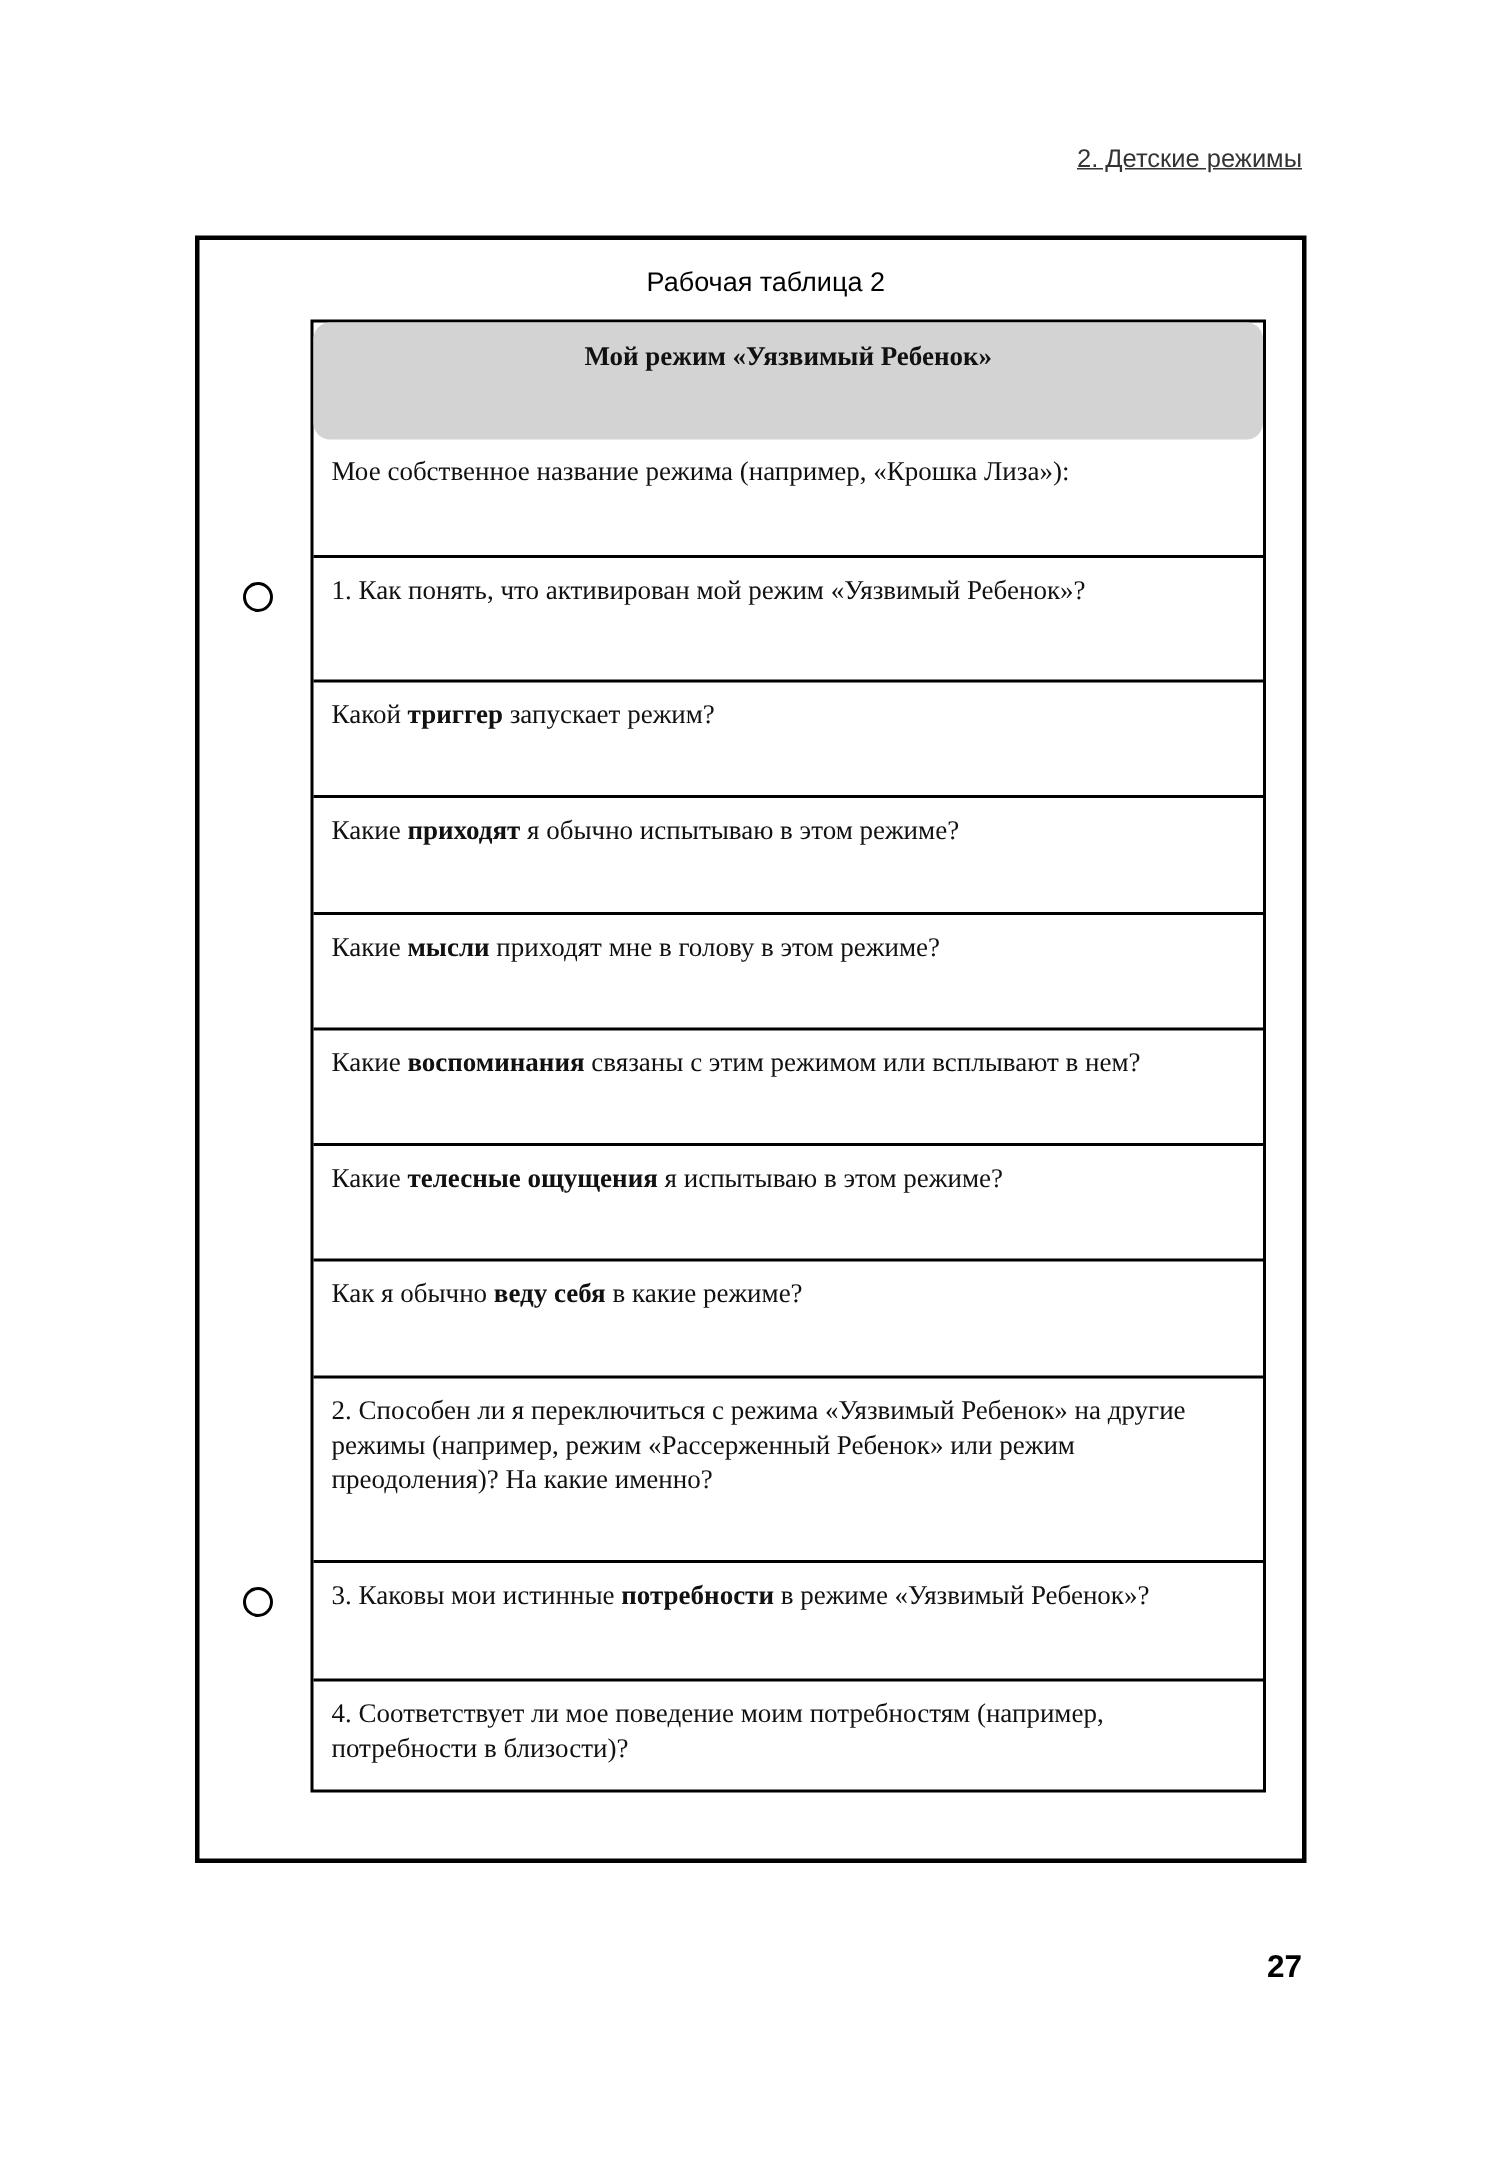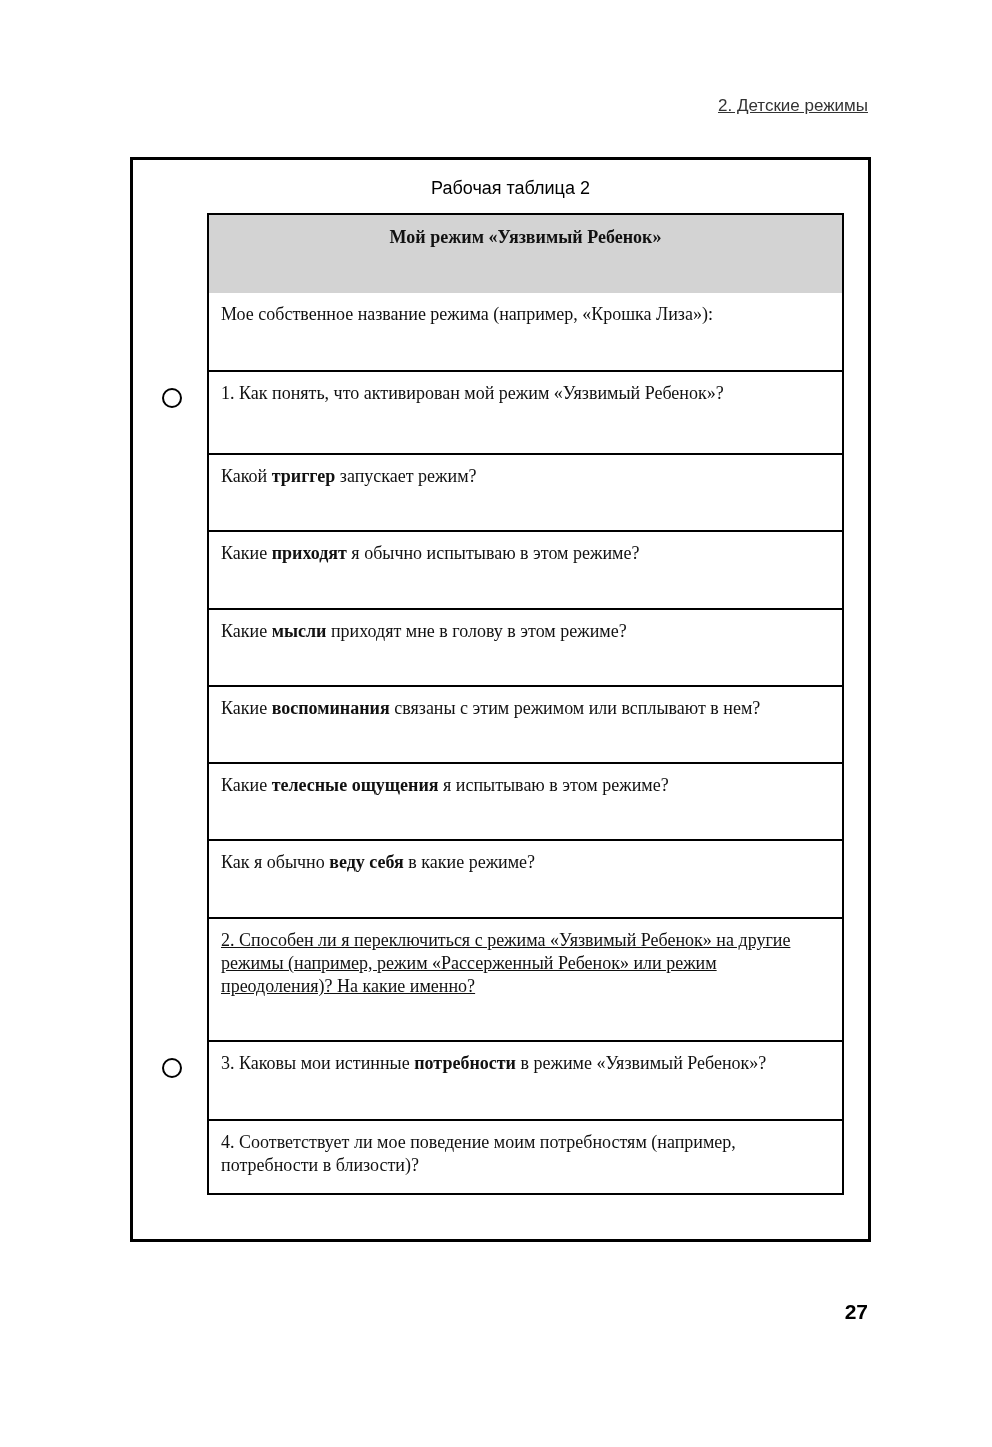--- a/index.html
+++ b/index.html
@@ -2,21 +2,21 @@
 <html><head>
 <meta charset="utf-8">
 <style>
   html, body { margin:0; padding:0; background:#fff; }
   body { width:992px; height:1447px; position:relative; overflow:hidden; }
   .running-head { position:absolute; top:96px; right:124px; font-family:"Liberation Sans", sans-serif; font-size:17px; color:#333; font-weight:300;text-decoration:underline; }
   .frame { position:absolute; left:130px; top:157px; width:735px; height:1079px; border:3px solid #000; box-sizing:content-box; }
   .ws-title { position:absolute; top:18px; left:0; right:0; text-align:center; font-family:"Liberation Sans", sans-serif; font-size:18px; color:#000;padding-left:20px; }
   .table { position:absolute; left:74px; top:53px; width:633px; border:2px solid #000; }
   .row { border-top:2px solid #000; padding:10px 12px 0 12px; box-sizing:border-box; font-family:"Liberation Serif", serif; font-size:18px; line-height:23px; color:#111; position:relative; }
-  .row:first-child { border-top:none; }
+  .row:first-child { border-top:none;border-radius:11px; }
   .row.header { background:#d3d3d3; text-align:center; font-weight:bold; height:78px; padding-top:11px; }
   .row b { font-weight:bold; }
   .marker { position:absolute; left:-47px; top:16px; width:16px; height:16px; border:2px solid #000; border-radius:50%; }
   .page-num { position:absolute; top:1300px; right:124px; font-family:"Liberation Sans", sans-serif; font-weight:bold; font-size:21px; color:#000; }
 </style>
 </head>
 <body>
 
 <div class="running-head">2.  Детские режимы</div>
 
@@ -26,20 +26,20 @@
     <div class="row header">Мой режим «Уязвимый Ребенок»</div>
     <div id="rows">
         <div class="row" style="height: 77px;"><span>Мое собственное название режима (например, «Крошка Лиза»):</span></div>
         <div class="row" style="height: 83px;"><span class="marker"></span><span>1. Как понять, что активирован мой режим «Уязвимый Ребенок»?</span></div>
         <div class="row" style="height: 77px;"><span>Какой </span><b>триггер</b><span> запускает режим?</span></div>
         <div class="row" style="height: 78px;"><span>Какие </span><b>приходят</b><span> я обычно испытываю в этом режиме?</span></div>
         <div class="row" style="height: 77px;"><span>Какие </span><b>мысли</b><span> приходят мне в голову в этом режиме?</span></div>
         <div class="row" style="height: 77px;"><span>Какие </span><b>воспоминания</b><span> связаны с этим режимом или всплывают в нем?</span></div>
         <div class="row" style="height: 77px;"><span>Какие </span><b>телесные ощущения</b><span> я испытываю в этом режиме?</span></div>
         <div class="row" style="height: 78px;"><span>Как я обычно </span><b>веду себя</b><span> в какие режиме?</span></div>
-        <div class="row" style="height: 123px; text-decoration: underline;"><span>2. Способен ли я переключиться с режима «Уязвимый Ребенок» на другие режимы (например, режим «Рассерженный Ребенок» или режим преодоления)? На какие именно?</span></div>
+        <div class="row" style="height: 123px;"><span>2. Способен ли я переключиться с режима «Уязвимый Ребенок» на другие режимы (например, режим «Рассерженный Ребенок» или режим преодоления)? На какие именно?</span></div>
         <div class="row" style="height: 79px;"><span class="marker"></span><span>3. Каковы мои истинные </span><b>потребности</b><span> в режиме «Уязвимый Ребенок»?</span></div>
         <div class="row" style="height: 74px;"><span>4. Соответствует ли мое поведение моим потребностям (например, потребности в близости)?</span></div>
       </div>
   </div>
 </div>
 
 <div class="page-num">27</div>
 
 </body></html>

